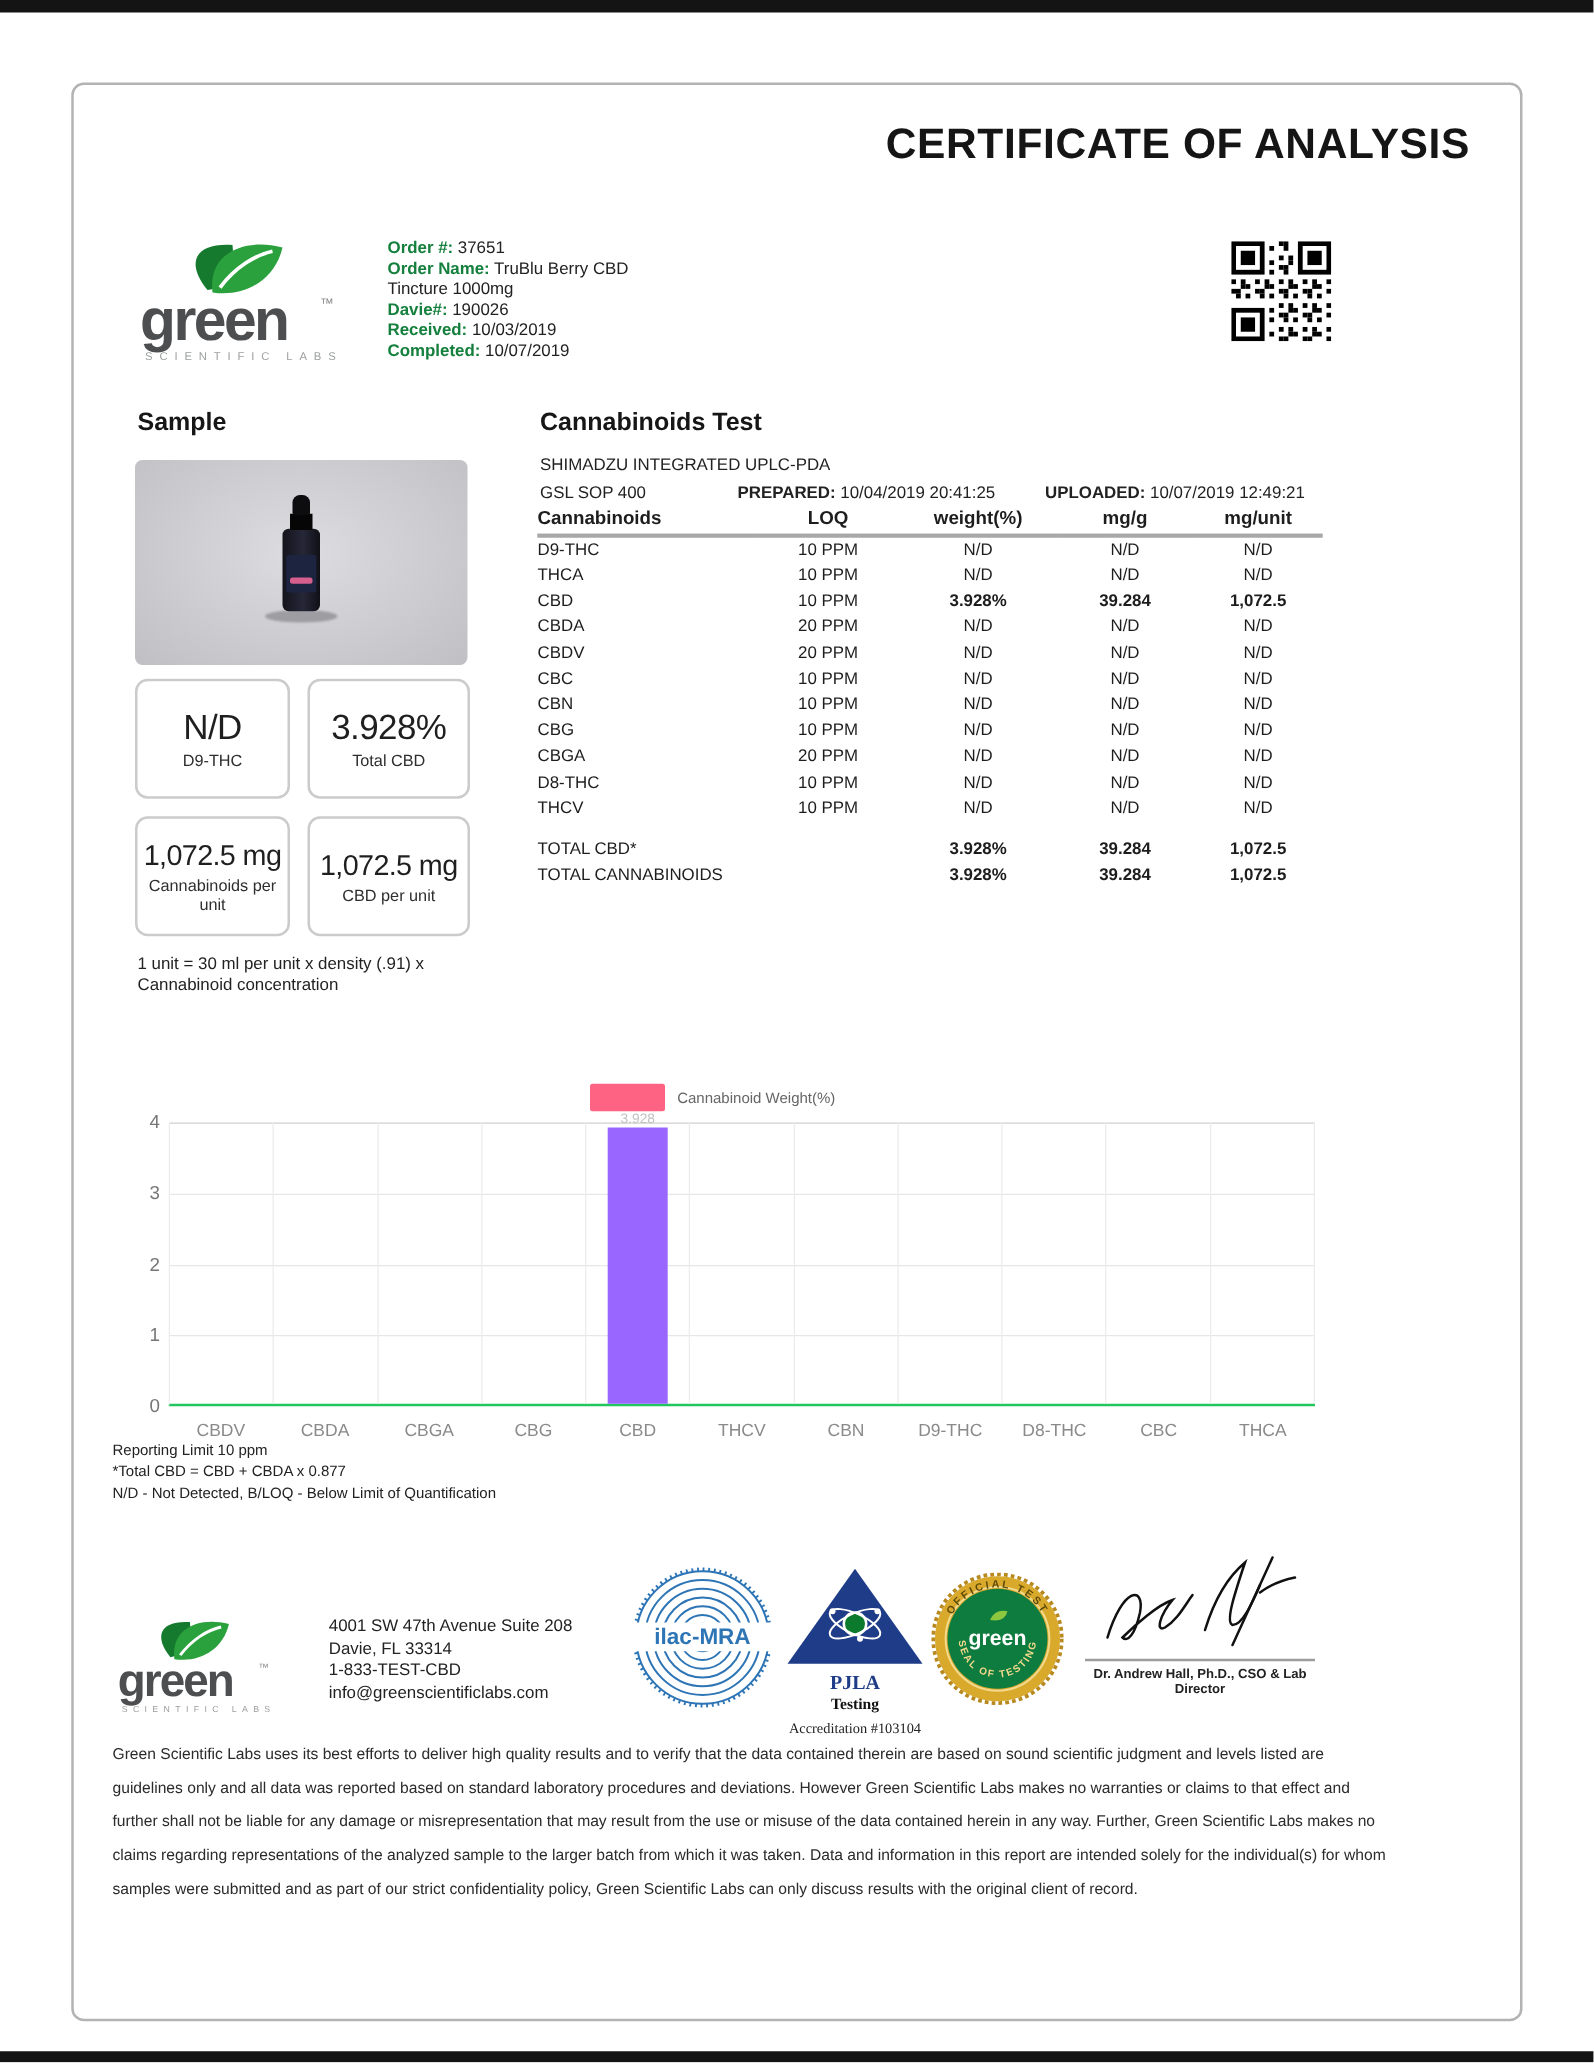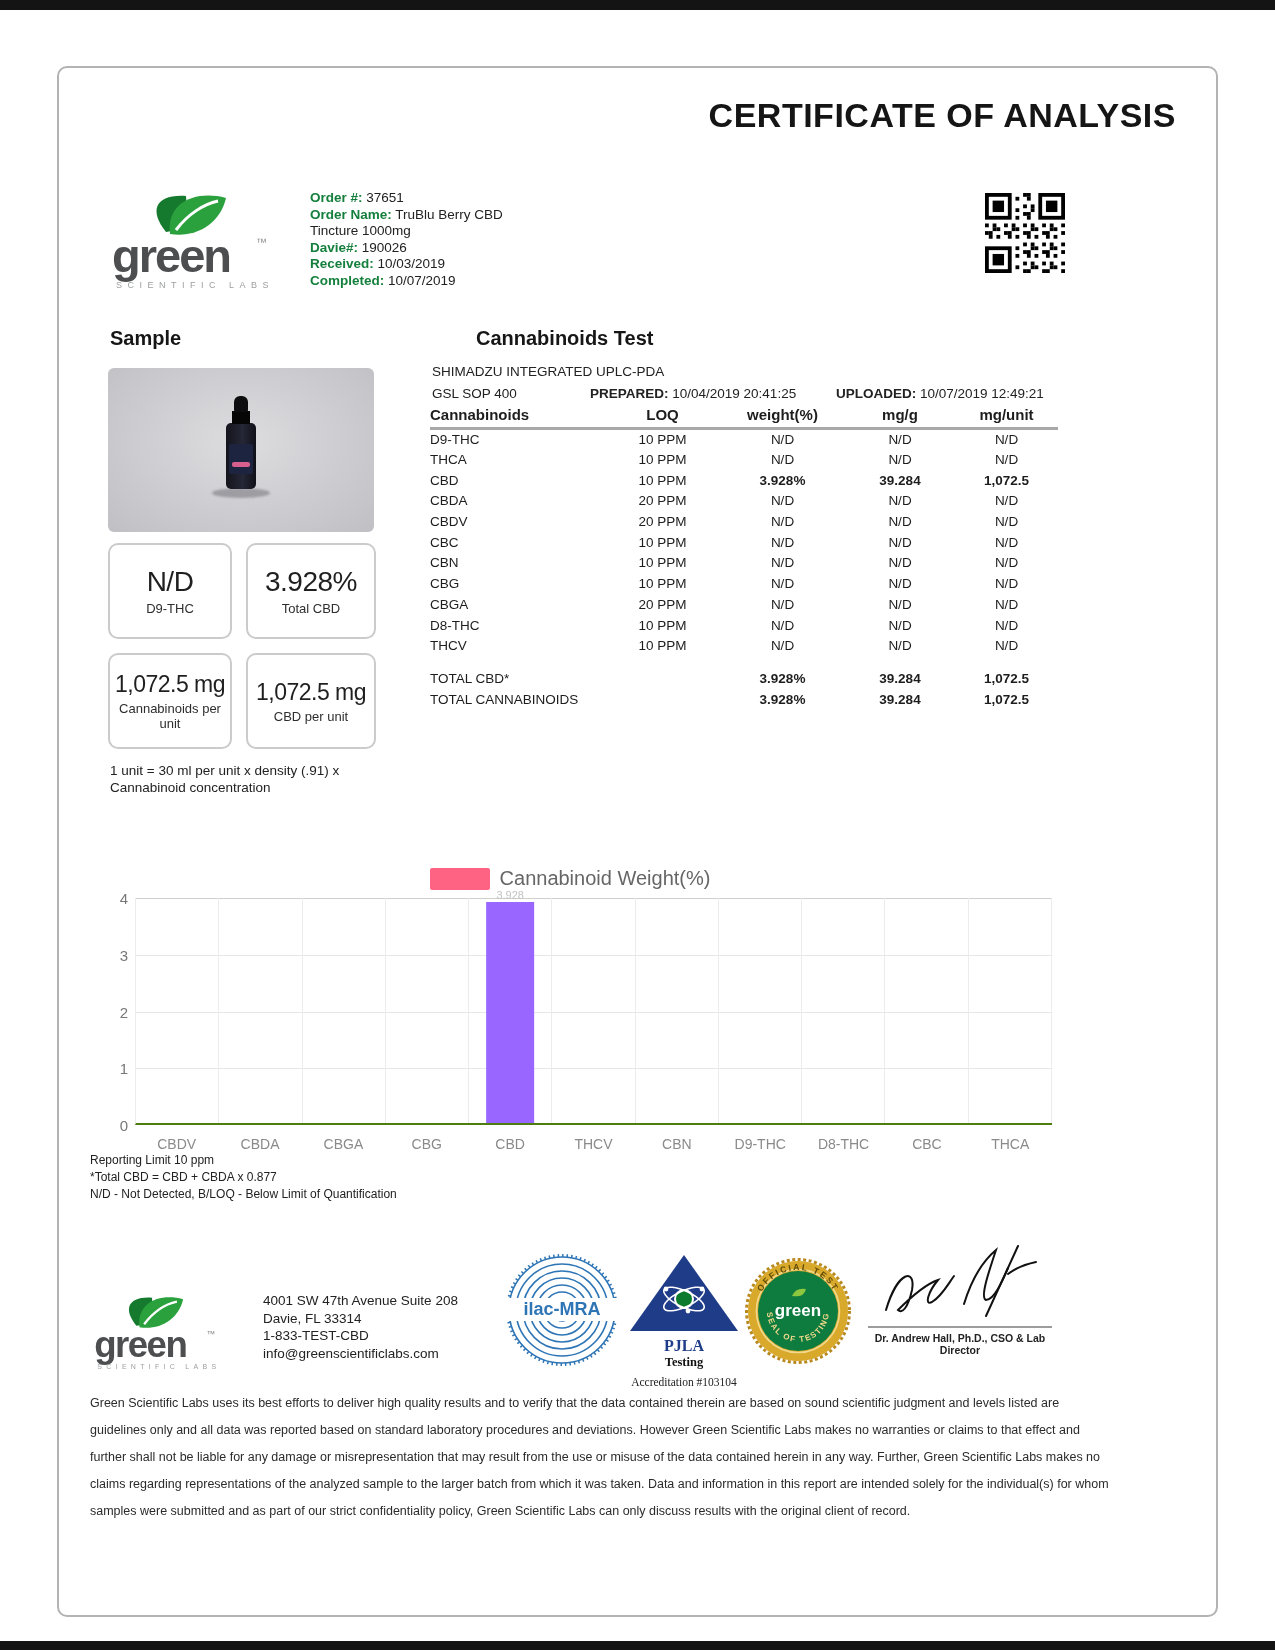--- a/index.html
+++ b/index.html
@@ -51,22 +51,22 @@
   .ctable .c-name { width:175px; } .ctable .c-loq { width:115px; }
   .ctable .c-w { width:125px; } .ctable .c-g { width:110px; } .ctable .c-u { width:103px; }
   .ctable tr.hl td:not(:first-child):not(.loq-cell) { font-weight:bold; }
   .ctable tr.spacer td { height:12px; }
   .ctable tr.total td:not(:first-child) { font-weight:bold; }
 
   
   .chart { position:absolute; left:88px; top:853px; width:1000px; height:302px; }
   .legend { position:absolute; left:0; top:14px; width:964px; display:flex; justify-content:center; align-items:center; gap:10px; }
   .legend .sw { width:60px; height:22px; border-radius:2px; }
-  .legend .lt { font-size:20px; color:#666; }
-  .plot { position:absolute; left:47px; top:45px; width:917px; height:227px; border-left:1px solid #ececec; border-bottom:2px solid #4d7c0f; display:flex; }
+  .legend .lt { font-size:12px; color:#666; }
+  .plot { position:absolute; left:47px; top:45px; width:917px; height:227px; border-left:1px solid #ececec; border-bottom:2px solid #22c55e; display:flex; }
   .plot .col { flex:1; border-right:1px solid #ececec; position:relative; }
   .plot .gl { position:absolute; left:0; width:100%; height:1px; background:#e7e7e7; }
   .plot .gl.top { background:#cfcfcf; }
   .bar { position:absolute; left:50%; bottom:0; transform:translateX(-50%); width:58%; }
   .bar-label { position:absolute; left:50%; transform:translateX(-50%); font-size:11px; color:#c2c2c2; white-space:nowrap; }
   .ylabels { position:absolute; left:0; top:45px; width:40px; height:227px; }
   .ylabels div { position:absolute; right:0; transform:translateY(-50%); font-size:15px; color:#777; }
   .xlabels { position:absolute; left:47px; top:283px; width:917px; display:flex; }
   .xlabels div { flex:1; text-align:center; font-size:14px; color:#8a8a8a; }
 
@@ -228,21 +228,21 @@
         <div class="lab">Cannabinoids per unit</div>
       </div>
       <div class="rcard">
         <div class="val small">1,072.5 mg</div>
         <div class="lab">CBD per unit</div>
       </div>
     </div>
 
   <div class="unit-note">1 unit = 30 ml per unit x density (.91) x Cannabinoid concentration</div>
 
-  <div class="abs section-h" style="left:432px; top:327px;margin-left:44px;">Cannabinoids Test</div>
+  <div class="abs section-h" style="left:432px; top:327px;">Cannabinoids Test</div>
   <div class="instrument">SHIMADZU INTEGRATED UPLC-PDA</div>
   <div class="meta-line">
     <span class="m1">GSL SOP 400</span>
     <span class="m2"><b>PREPARED:</b> <span>10/04/2019 20:41:25</span></span>
     <span class="m3"><b>UPLOADED:</b> <span>10/07/2019 12:49:21</span></span>
   </div>
 
   <table class="ctable" id="cannab-table">
     <thead>
         <tr id="ct-head">

